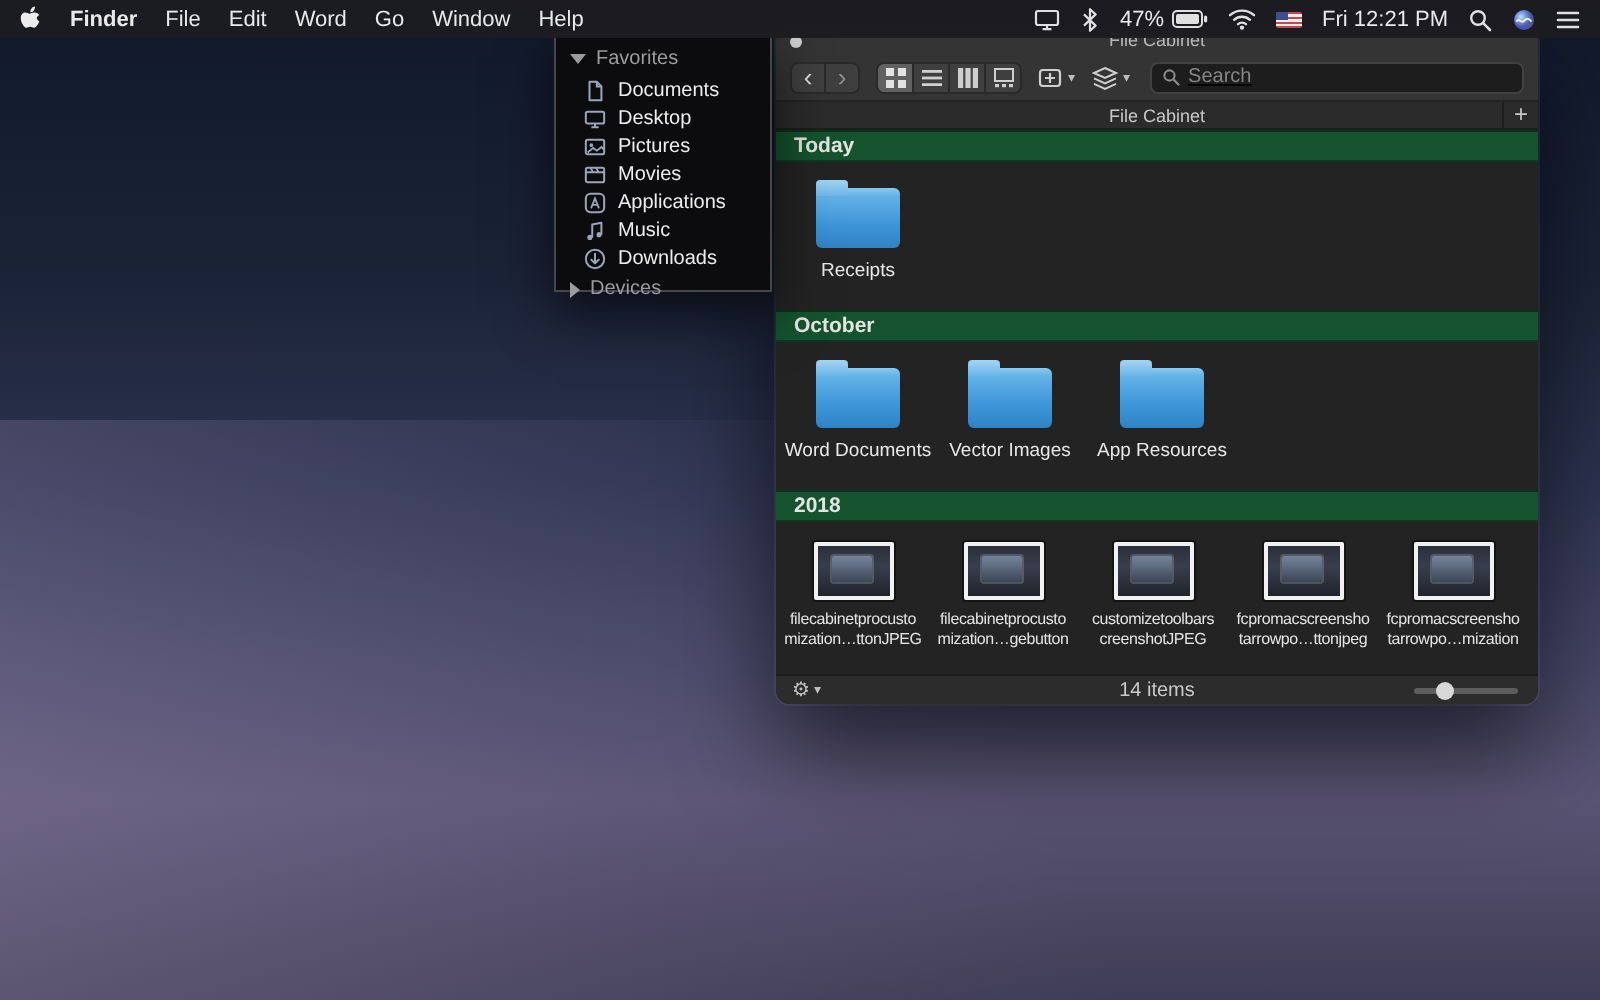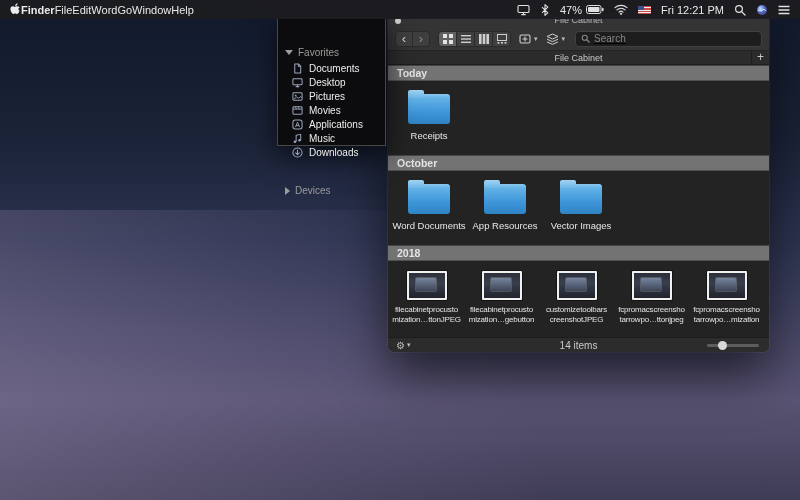--- a/index.html
+++ b/index.html
@@ -10,35 +10,35 @@
     background:linear-gradient(180deg,#10182a 0%,#1b2338 28%,#2c3350 48%,#474767 66%,#5a5474 80%,#3f3c55 100%); }
   .screen::after { content:""; position:absolute; left:0; bottom:0; width:100%; height:58%;
     background:linear-gradient(70deg, rgba(160,145,180,.30) 0%, rgba(120,108,145,.18) 38%, transparent 62%);
     pointer-events:none; }
 
   
   .menubar { position:absolute; top:0; left:0; width:100%; height:19px; z-index:40;
     background:rgba(28,28,32,.96); display:flex; align-items:center; justify-content:space-between;
     padding:0 10px; color:#e9e9e9; font-size:11px; }
   .menubar-left, .menubar-right { display:flex; align-items:center; }
-  .menubar-left { }
+  .menubar-left { gap:14px; }
   .menubar-right { gap:10px; }
   .menu-item { cursor:default; }
   .menu-item.app { font-weight:bold; }
   .mb-icon svg { display:block; }
   .battery-group { display:flex; align-items:center; gap:4px; }
   .flag { width:13px; height:8px; position:relative; border-radius:1px; overflow:hidden;
     background:repeating-linear-gradient(180deg,#c94747 0 1.2px,#eee 1.2px 2.4px); }
   .flag::before { content:""; position:absolute; left:0; top:0; width:6px; height:4.5px; background:#3a4f8f; }
 
   
   .side-panel { position:absolute; left:277px; top:17px; width:109px; height:129px; z-index:30;
     background:#0c0c0e; border:1px solid #474747; box-shadow:0 10px 26px rgba(0,0,0,.65);
     padding-top:3px; font-size:10px; }
-  .side-head { display:flex; align-items:center; gap:5px; padding:3px 7px; color:#9c9c9c;margin-top:23px; }
+  .side-head { display:flex; align-items:center; gap:5px; padding:3px 7px; color:#9c9c9c; }
   .tri-down { width:0; height:0; border-left:4px solid transparent; border-right:4px solid transparent; border-top:5px solid #9c9c9c; }
   .tri-right { width:0; height:0; border-top:4px solid transparent; border-bottom:4px solid transparent; border-left:5px solid #9c9c9c; }
   .side-item { display:flex; align-items:center; gap:6px; padding:1.5px 6px 1.5px 14px; color:#ededed; cursor:default; }
   .side-item svg { flex:none; display:block; }
 
   
   .fwindow { position:absolute; left:388px; top:14px; width:381px; height:338px; z-index:20;
     display:flex; flex-direction:column; border-radius:7px; overflow:hidden; background:#262626;
     box-shadow:0 22px 50px rgba(0,0,0,.6), 0 0 0 1px rgba(255,255,255,.09); }
 
@@ -64,21 +64,21 @@
   .searchbox input { flex:1; min-width:0; background:transparent; border:none; outline:none;
     color:#dddddd; font-size:10px; font-family:"Liberation Sans", sans-serif; }
   .searchbox input::placeholder { color:#868686; }
 
   .pathbar { position:relative; height:14px; flex:none; background:#2b2b2b; border-bottom:1px solid #1d1d1d; }
   .path-title { text-align:center; font-size:9px; line-height:14px; color:#c9c9c9; }
   .add-btn { position:absolute; right:0; top:0; width:18px; height:14px; border-left:1px solid #1e1e1e;
     color:#c9c9c9; font-size:12px; line-height:12px; text-align:center; cursor:default; }
 
   .content { flex:1; background:#232323; display:flex; flex-direction:column; overflow:hidden; }
-  .sec-header { height:16px; flex:none; background:#737373; border-top:1px solid rgba(0,0,0,.4);
+  .sec-header { height:16px; flex:none; background:#14532d; border-top:1px solid rgba(0,0,0,.4);
     border-bottom:1px solid rgba(0,0,0,.3); display:flex; align-items:center; padding-left:9px;
     font-size:10.5px; font-weight:bold; color:#e4e4e4; }
   .items-row { height:74px; flex:none; display:flex; align-items:flex-start; padding:9px 6px 0; gap:6px; }
   .items-row.files { flex:1; padding:10px 2px 0; gap:2px; }
 
   .grid-item { width:70px; display:flex; flex-direction:column; align-items:center; gap:6px; cursor:default; }
   .folder-icon { position:relative; width:42px; height:30px; margin-top:4px; border-radius:2px 3px 3px 3px;
     background:linear-gradient(180deg,#8bc9f0 0%,#62b2e6 14%,#3d95d8 62%,#2f83c4 100%); }
   .folder-icon::before { content:""; position:absolute; top:-4px; left:0; width:16px; height:8px;
     border-radius:2px 2px 0 0; background:linear-gradient(180deg,#a2d4f3,#6db6e9); }
@@ -325,25 +325,25 @@
       <div class="sec-header">
         <span>October</span>
       </div>
       <div class="items-row">
         <div class="grid-item">
           <div class="folder-icon"></div>
           <div class="item-label">Word Documents</div>
         </div>
         <div class="grid-item">
           <div class="folder-icon"></div>
-          <div class="item-label">App Resources</div>
+          <div class="item-label">Vector Images</div>
         </div>
         <div class="grid-item">
           <div class="folder-icon"></div>
-          <div class="item-label">Vector Images</div>
+          <div class="item-label">App Resources</div>
         </div>
       </div>
 
       <div class="sec-header">
         <span>2018</span>
       </div>
       <div class="items-row files">
         <div class="file-item">
           <div class="file-thumb"></div>
           <div class="file-label">

